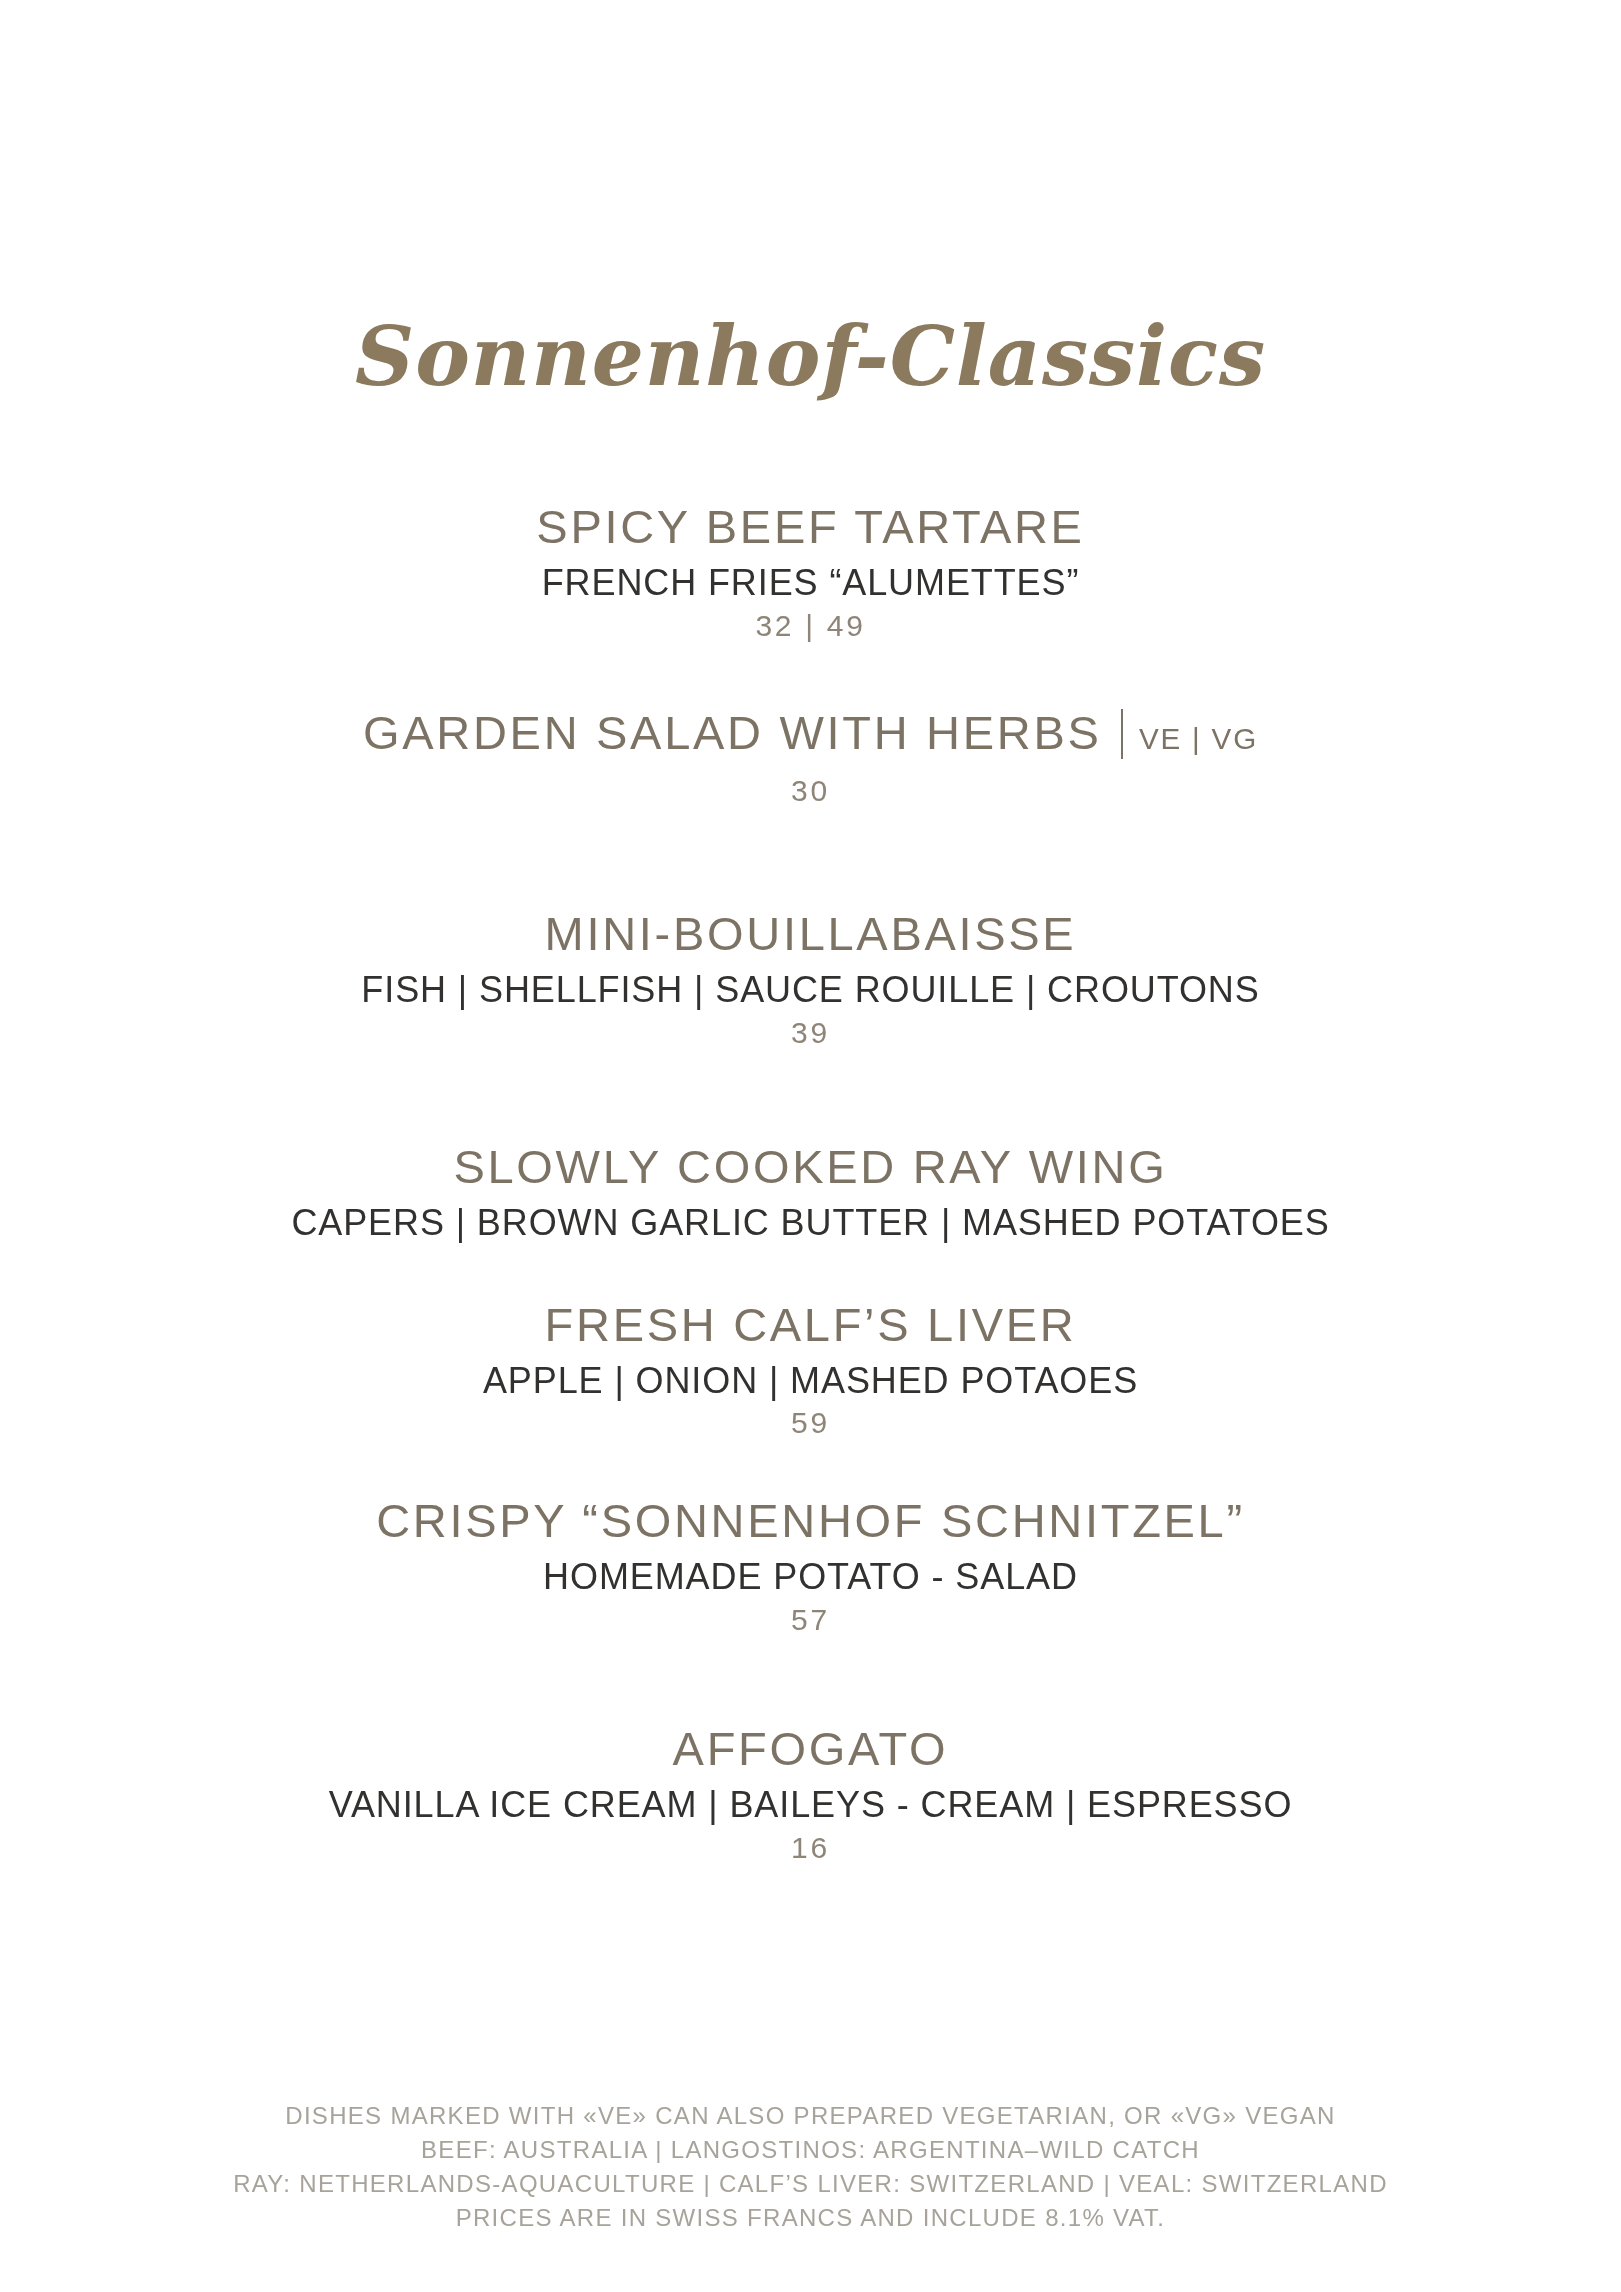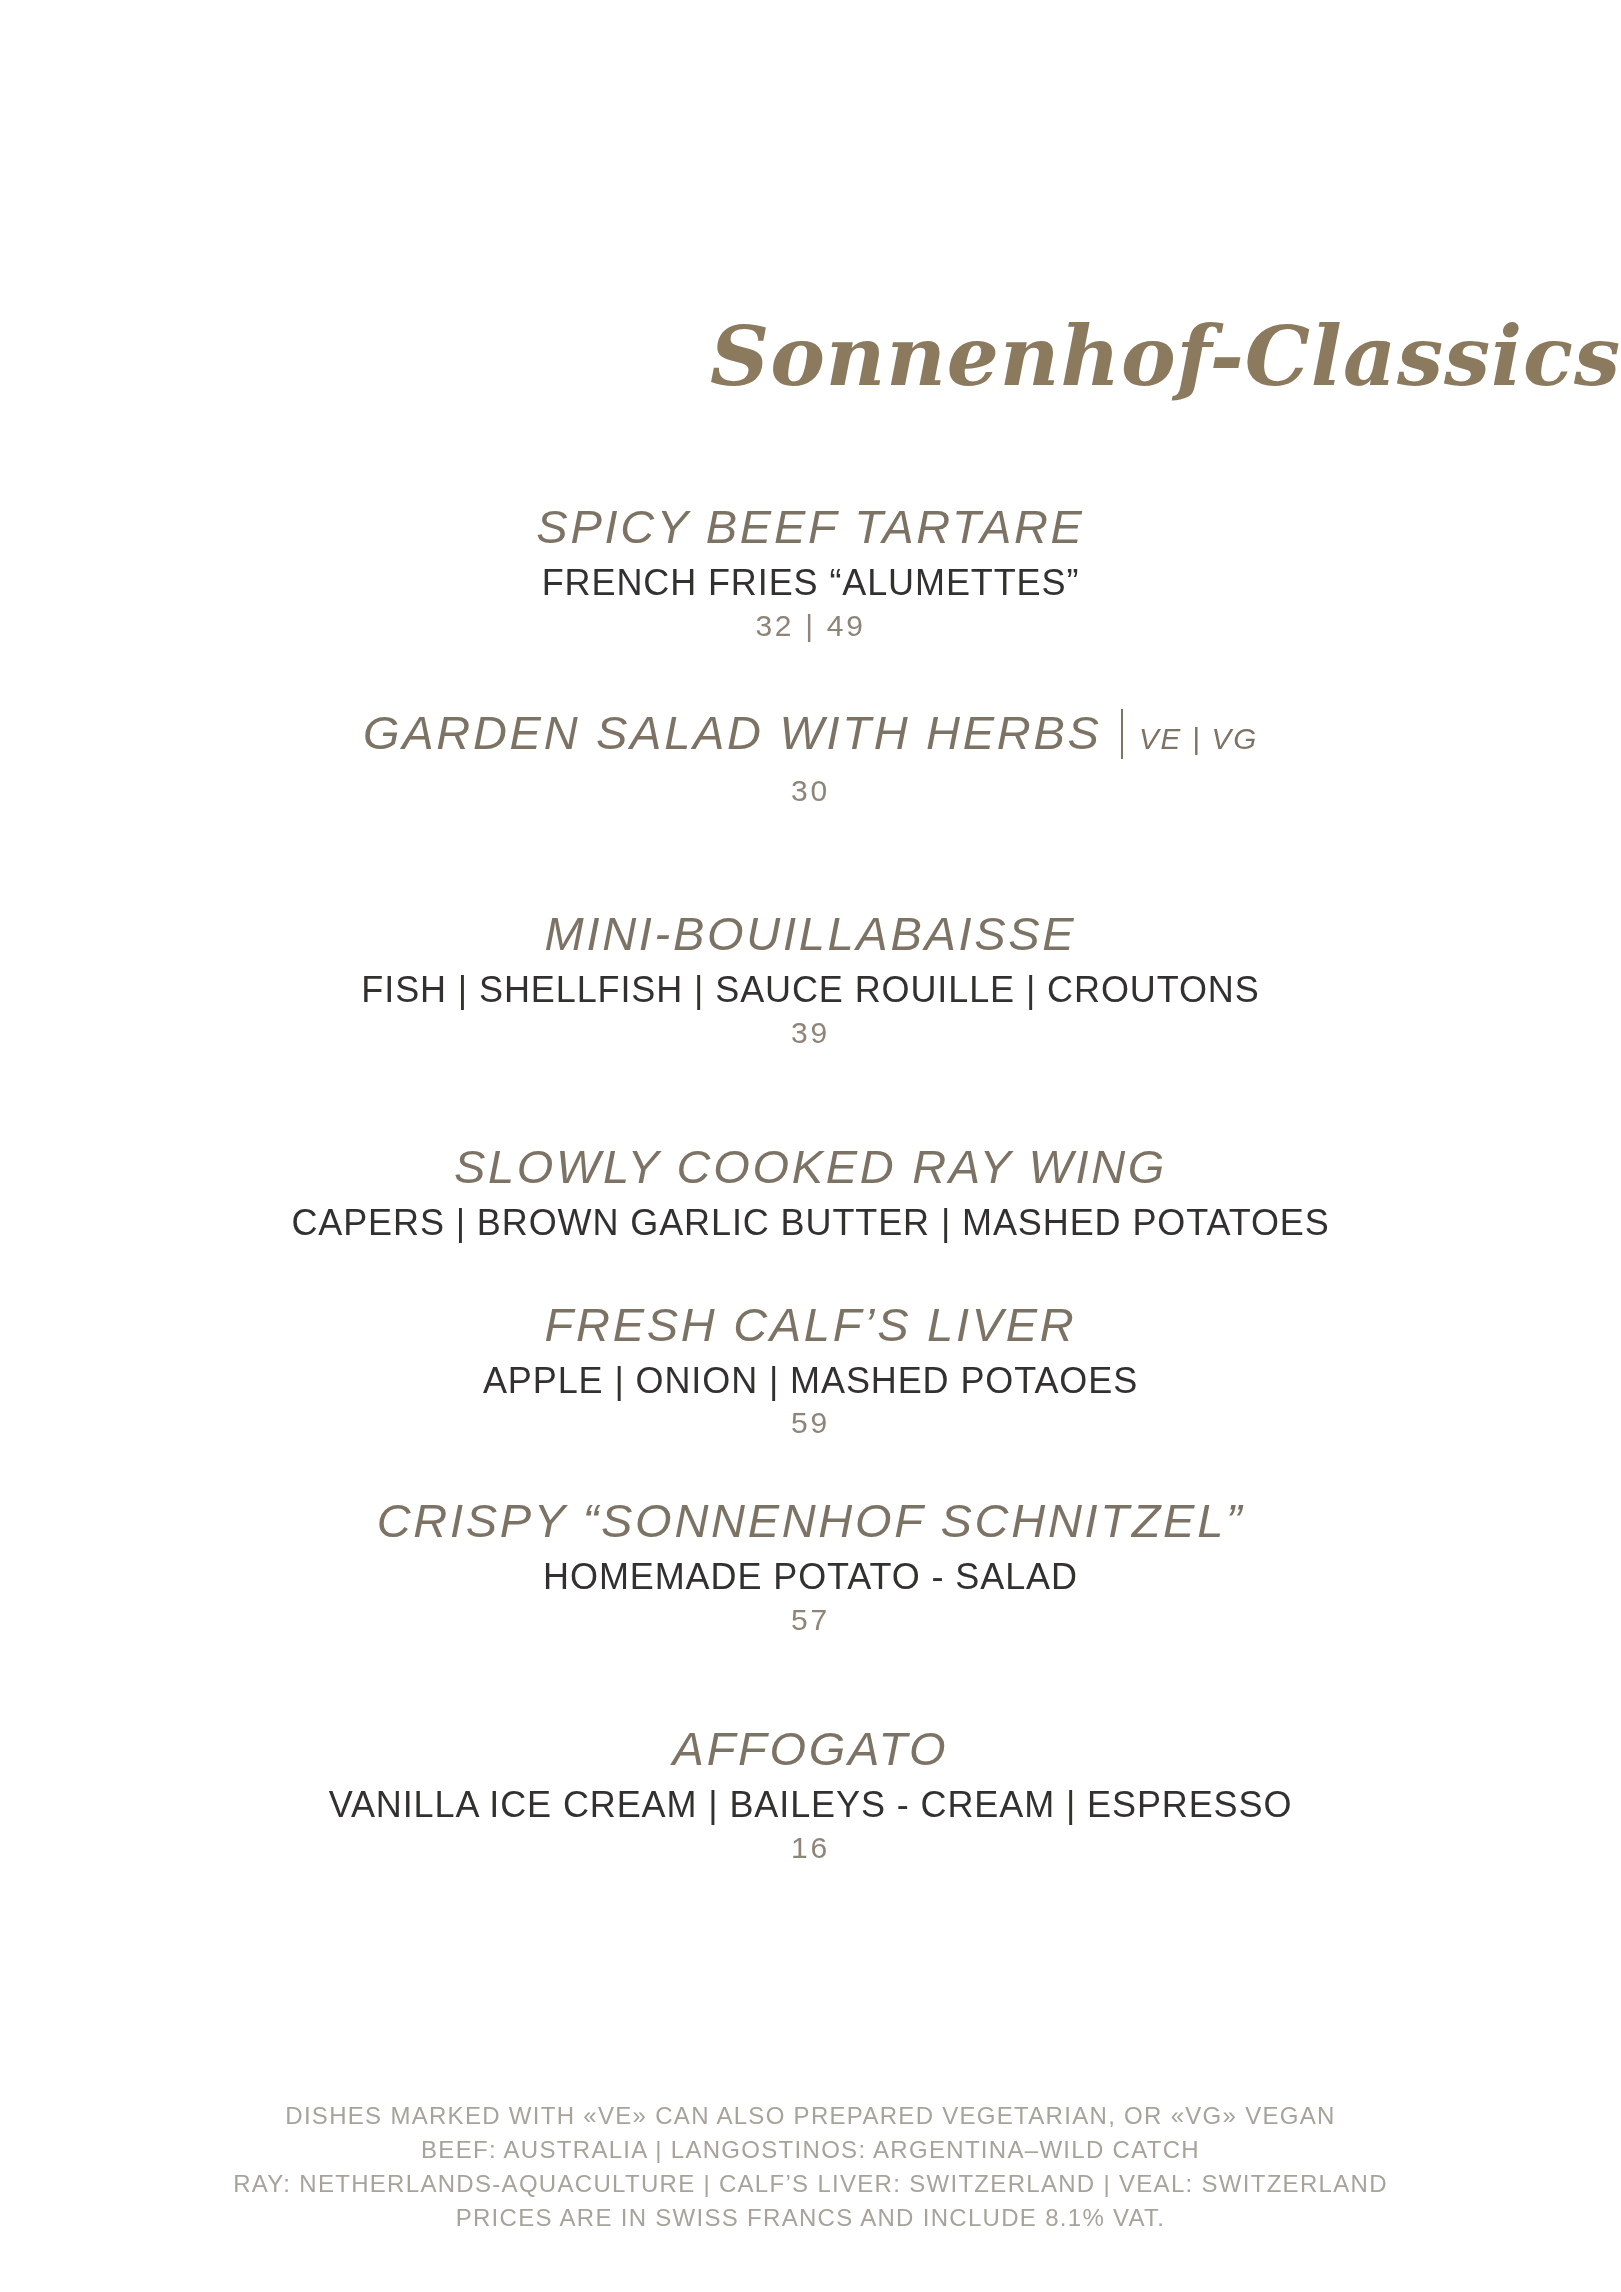--- a/index.html
+++ b/index.html
@@ -21,32 +21,30 @@
   }
   .menu-title {
     margin: 315px 0 0 0;
     font-family: "DejaVu Serif", serif;
     font-style: italic;
     font-weight: bold;
     font-size: 82px;
     line-height: 1.0;
     letter-spacing: 0.9px;
     color: #8B7A5D;
-    text-align: right;
   }
   .dish { margin: 0; }
   .dish-name {
     margin: 8px;
     font-size: 47px;
     font-weight: normal;
     line-height: 51px;
     letter-spacing: 2.7px;
     color: #7D7365;
     white-space: nowrap;
-    font-style: italic;
   }
   .badge-sep {
     display: inline-block;
     width: 1.8px;
     height: 50px;
     background: #7D7365;
     margin: 0 16px 0 19.7px;
     vertical-align: -10.7px;
   }
   .dish-badge {

